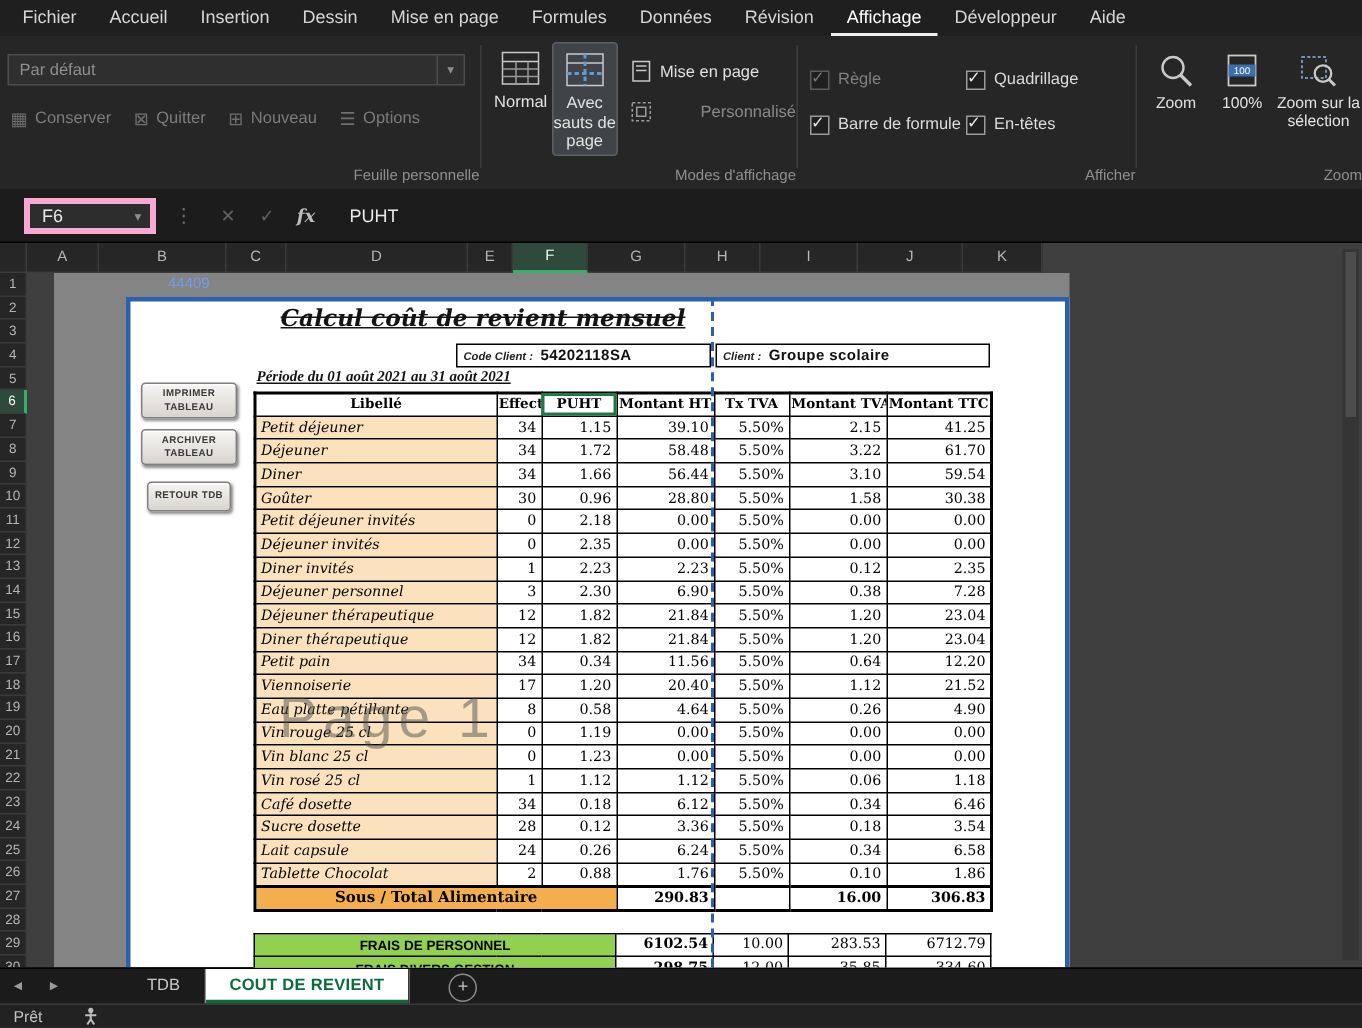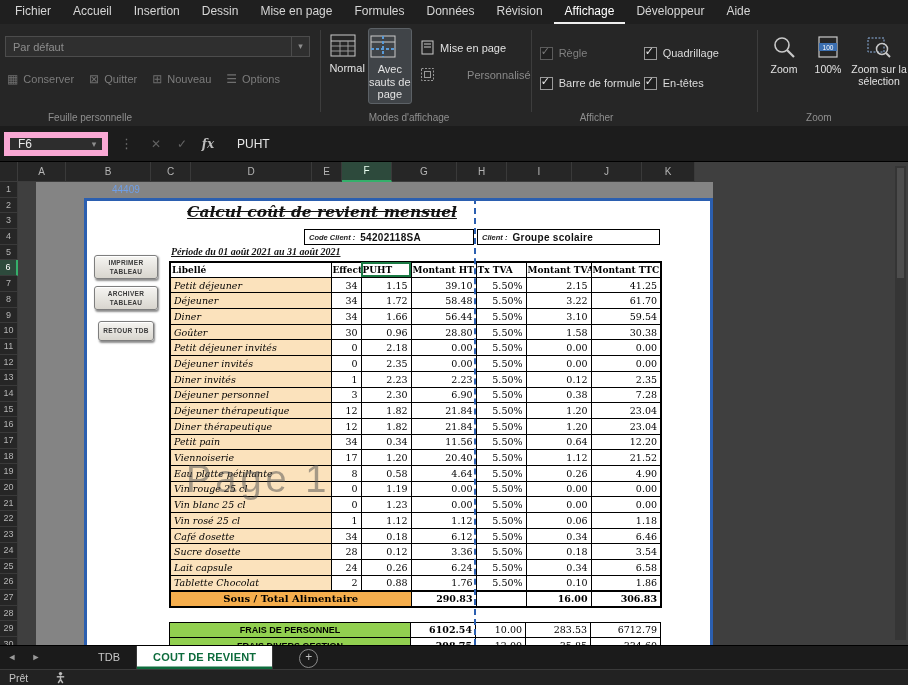--- a/index.html
+++ b/index.html
@@ -10,51 +10,51 @@
   .tabs-row{position:absolute;top:0;left:0;right:0;height:24px;background:#1f1f1f;}
   .rtabs{display:flex;height:100%;padding-left:4px;}
   .rtab{padding:0 11px;line-height:22px;font-size:12px;color:#d6d6d6;border-bottom:2px solid transparent;box-sizing:border-box;white-space:nowrap;}
   .rtab.active{color:#fff;border-bottom-color:#efefef;}
 
   
   .ribbon{position:absolute;top:24px;height:102px;left:0;right:0;background:#262626;border-bottom:1px solid #141414;display:flex;overflow:hidden;}
   .rgroup{position:relative;height:100%;box-sizing:border-box;}
   .g1{width:322px;} .g2{width:210px;display:flex;padding:4px 0 0 8px;gap:2px;} .g3{width:227px;} .g4{flex:1;display:flex;padding:6px 0 0 4px;}
   .gdiv{width:1px;background:#3d3d3d;margin:6px 0 14px;}
-  .glabel{position:absolute;bottom:3px;left:0;right:0;text-align:left;font-size:10px;color:#8f8f8f;white-space:nowrap;padding-left:48px;}
+  .glabel{position:absolute;bottom:3px;left:0;right:0;text-align:right;font-size:10px;color:#8f8f8f;white-space:nowrap;padding-left:48px;}
 
   .dropdown{position:absolute;left:5px;top:12px;width:305px;height:21px;background:#2f2f2f;border:1px solid #4c4c4c;display:flex;align-items:center;box-sizing:border-box;}
   .dd-text{flex:1;padding-left:7px;font-size:11px;color:#8e8e8e;}
   .dd-arrow{width:17px;text-align:center;color:#8e8e8e;font-size:9px;border-left:1px solid #4c4c4c;line-height:19px;}
   .g1-btns{position:absolute;left:7px;top:48px;display:flex;gap:15px;align-items:center;}
   .g1-btn{display:flex;align-items:center;gap:5px;font-size:11px;color:#7c7c7c;white-space:nowrap;}
   .g1-ico{font-size:12px;color:#6f6f6f;}
 
-  .bigbtn{width:52px;height:76px;display:flex;flex-direction:column;padding-top:5px;border-radius:3px;box-sizing:border-box;}
+  .bigbtn{width:52px;height:76px;display:flex;flex-direction:column;align-items:center;padding-top:5px;border-radius:3px;box-sizing:border-box;}
   .bigbtn.selected{background:#404448;border:1px solid #5c6166;width:62px;}
   .blabel{margin-top:3px;font-size:11px;color:#e2e2e2;text-align:center;line-height:1.15;}
   .smallcol{display:flex;flex-direction:column;margin-left:6px;gap:12px;padding-top:12px;}
   .smallbtn{display:flex;align-items:center;gap:5px;font-size:11px;color:#e0e0e0;white-space:nowrap;}
   .smallbtn.dim{color:#8a8a8a;gap:32px;}
 
   .cbgrid{position:absolute;left:8px;top:14px;display:grid;grid-template-columns:92px auto;grid-template-rows:30px 30px;grid-auto-flow:column;column-gap:12px;}
   .cbx{display:flex;align-items:center;gap:6px;font-size:11px;color:#dcdcdc;white-space:nowrap;}
   .cb-box{width:11px;height:11px;border:1px solid #9b9b9b;background:#1f1f1f;position:relative;flex:none;}
   .cbx.checked .cb-box::after{content:"✓";position:absolute;left:0;top:-3px;font-size:11px;color:#e8e8e8;}
   .cbx.dim{color:#808080;}
   .cbx.dim .cb-box{border-color:#5c5c5c;}
   .cbx.dim.checked .cb-box::after{color:#787878;}
 
   .zoombtn{width:44px;height:76px;display:flex;flex-direction:column;align-items:center;padding-top:4px;box-sizing:border-box;}
   .zoombtn.wide{width:58px;}
   .zoombtn .blabel{font-size:10.5px;}
 
   
   .fbar{position:absolute;top:126px;height:36px;left:0;right:0;background:#1c1c1c;border-bottom:1px solid #000;display:flex;align-items:center;box-sizing:border-box;}
-  .namebox{width:104px;height:24px;margin-left:4px;background:#2d2d2d;border:6px solid #f9a8d4;display:flex;align-items:center;box-sizing:border-box;}
+  .namebox{width:88px;height:24px;margin-left:16px;background:#2d2d2d;border:4px solid #f9a8d4;display:flex;align-items:center;box-sizing:border-box;}
   .nb-val{flex:1;padding-left:8px;font-size:12px;color:#e8e8e8;}
   .nb-arrow{width:16px;color:#8e8e8e;font-size:9px;text-align:center;}
   .kebab{color:#6f6f6f;margin:0 10px 0 12px;font-size:13px;}
   .fb-ico{width:26px;text-align:center;font-size:12px;color:#626262;}
   .fb-ico.fx{color:#bdbdbd;font-style:italic;font-weight:bold;font-family:"DejaVu Serif",serif;}
   .fb-text{margin-left:16px;font-size:12px;color:#e8e8e8;}
 
   
   .sheet{position:absolute;top:162px;left:0;width:908px;height:483px;background:#3f3f3f;overflow:hidden;}
   .corner{position:absolute;left:0;top:0;width:18px;height:20px;background:#262626;border-right:1px solid #3c3c3c;border-bottom:1px solid #3c3c3c;box-sizing:border-box;}
@@ -82,21 +82,21 @@
 
   .macro-btn{position:absolute;left:58px;width:64px;background:linear-gradient(#f6f5f2,#d8d5ce);border:1px solid #7e7e7e;border-radius:3px;box-shadow:1px 1.5px 2px rgba(0,0,0,.45),inset 0 1px 0 #fff;font-size:6.5px;font-weight:bold;color:#3a3a3a;text-align:center;line-height:1.35;padding:3px 1px;letter-spacing:.3px;z-index:2;font-family:"Liberation Sans",sans-serif;}
   .macros button:nth-of-type(1){top:73px;height:24px;}
   .macros button:nth-of-type(2){top:104px;height:24px;}
   .macros button:nth-of-type(3){top:139px;height:20px;width:56px;left:62px;}
 
   .sheet-table{position:absolute;left:133px;border-collapse:collapse;table-layout:fixed;background:#fff;z-index:1;font-family:"DejaVu Serif",serif;}
   .sheet-table.main{top:78.5px;width:491px;border:2px solid #000;}
   .sheet-table.extra{top:439.5px;width:491px;border:1px solid #000;}
   .sheet-table td,.sheet-table th{border:1px solid #000;height:15.7px;padding:0 3px;box-sizing:border-box;overflow:hidden;white-space:nowrap;}
-  .sheet-table th{font-size:9px;font-weight:bold;background:#fff;text-align:left;padding:0 1px;}
+  .sheet-table th{font-size:9px;font-weight:bold;background:#fff;text-align:center;padding:0 1px;}
   .h-lib{background:#f5ae4d;font-size:10px;}
   .h-eff{background:#f5ae4d;font-size:7.5px;}
   .h-puht{background:#ffcb3d;outline:2px solid #1a7a44;outline-offset:-2px;font-size:10px;}
   .c-lib{background:#fbe2bc;font-size:9.5px;font-style:italic;text-align:left;}
   .c-num{font-size:9.5px;text-align:right;}
   .bold{font-weight:bold;}
   .c-sub{background:#f5ae4d;font-weight:bold;text-align:center;font-size:10px;}
   .subtotal td{border-top:2px solid #000;border-bottom:2px solid #000;}
   .c-frais{background:#92d050;font-weight:bold;text-align:center;font-size:9px;font-family:"Liberation Sans",sans-serif;}
 

